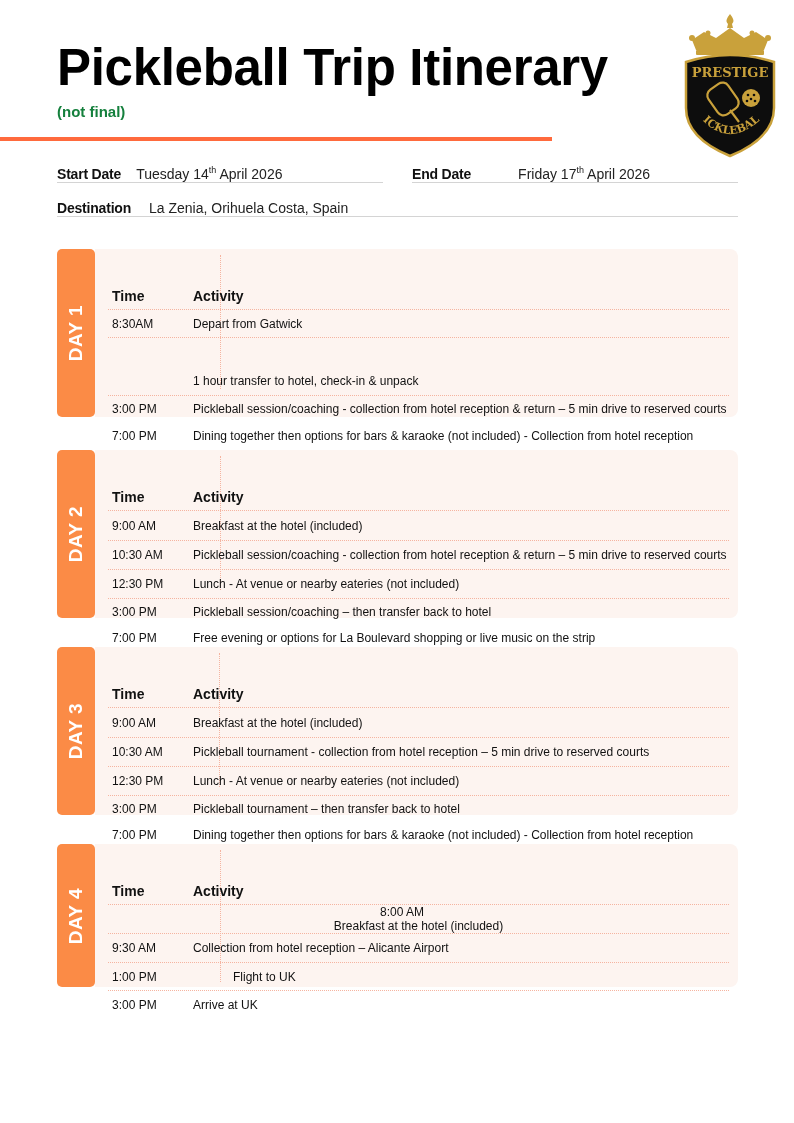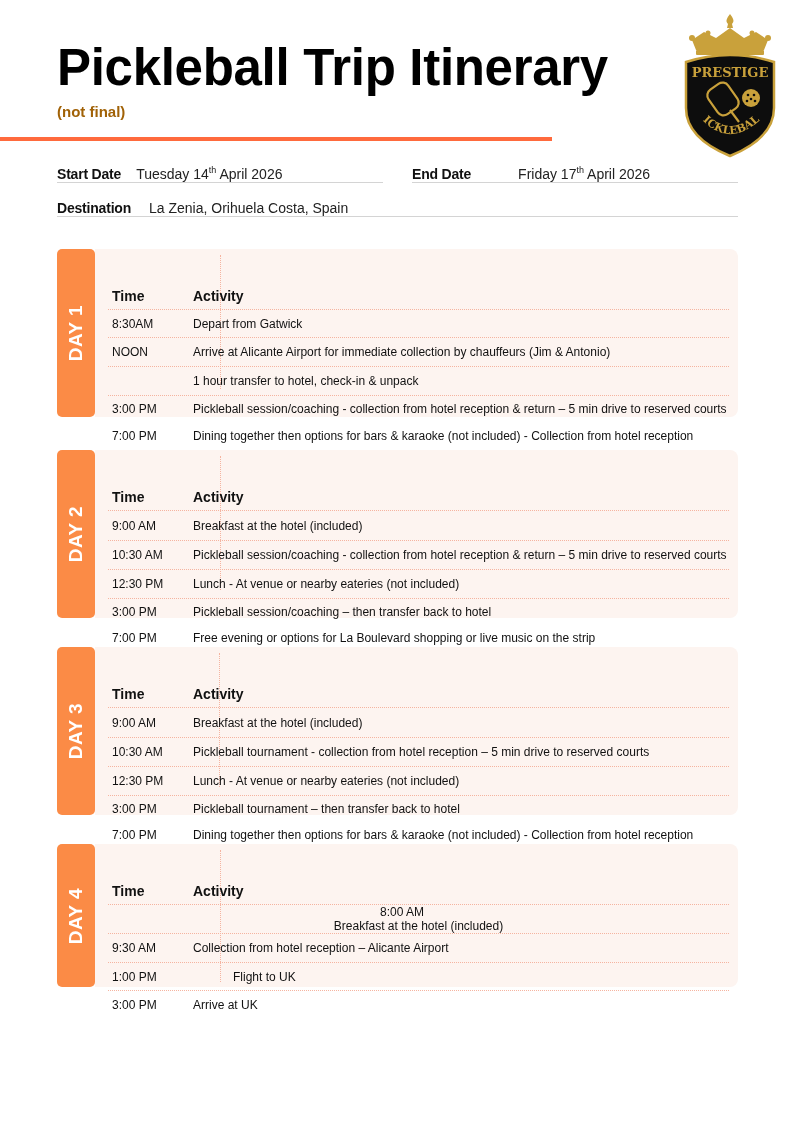--- a/index.html
+++ b/index.html
@@ -1,20 +1,20 @@
 <!DOCTYPE html>
 <html><head>
 <meta charset="utf-8">
 <style>
   * { box-sizing: border-box; margin: 0; padding: 0; }
   html, body { width: 794px; height: 1123px; background: #ffffff; overflow: hidden; }
   body { position: relative; font-family: "Liberation Sans", sans-serif; color: #111; }
 
   .title { position: absolute; left: 57px; top: 40px; font-size: 51px; font-weight: bold; letter-spacing: -0.3px; color: #000; line-height: 1.1; white-space: nowrap; }
-  .subtitle { position: absolute; left: 57px; top: 103px; font-size: 15px; font-weight: bold; color: #a16207; }
+  .subtitle { position: absolute; left: 57px; top: 103px; font-size: 15px; font-weight: bold; color: #15803d; }
   .title-rule { position: absolute; left: 0; top: 137px; width: 552px; height: 4px; background: #ff6a3d; }
 
   .logo { position: absolute; left: 678px; top: 10px; width: 104px; height: 150px; }
 
   .field-row { position: absolute; display: flex; align-items: baseline; font-size: 14px; border-bottom: 1.5px solid #d4d4d4; padding-bottom: 0; }
   .field-label { font-weight: bold; color: #111; margin-right: 15px; letter-spacing: -0.2px; }
   .field-value { color: #222; }
   .field-value sup { font-size: 9px; vertical-align: super; line-height: 0; }
   .start-row { left: 57px; top: 166px; width: 326px; }
   .end-row { left: 412px; top: 166px; width: 326px; gap: 32px; }
@@ -95,24 +95,20 @@
   <div class="day-panel">
     <div class="vsep" style="top:6px;height:134px;"></div>
     <div class="row head dotted" style="top:0;height:27px;">
       <span class="t">Time</span>
       <span class="a">Activity</span>
     </div>
     <div class="row dotted" style="top:27px;height:28px;">
       <span class="t">8:30AM</span>
       <span class="a">Depart from Gatwick</span>
     </div>
-    <div class="row dotted" style="top:55px;height:29px;">
-      <span class="t">NOON</span>
-      <span class="a">Arrive at Alicante Airport for immediate collection by chauffeurs (Jim &amp; Antonio)</span>
-    </div>
     <div class="row dotted" style="top:84px;height:29px;">
       <span class="t"></span>
       <span class="a">1 hour transfer to hotel, check-in &amp; unpack</span>
     </div>
     <div class="row" style="top:113px;height:26px;">
       <span class="t">3:00 PM</span>
       <span class="a">Pickleball session/coaching - collection from hotel reception &amp; return – 5 min drive to reserved courts</span>
     </div>
     <div class="row" style="top:139px;height:28px;">
       <span class="t">7:00 PM</span>

